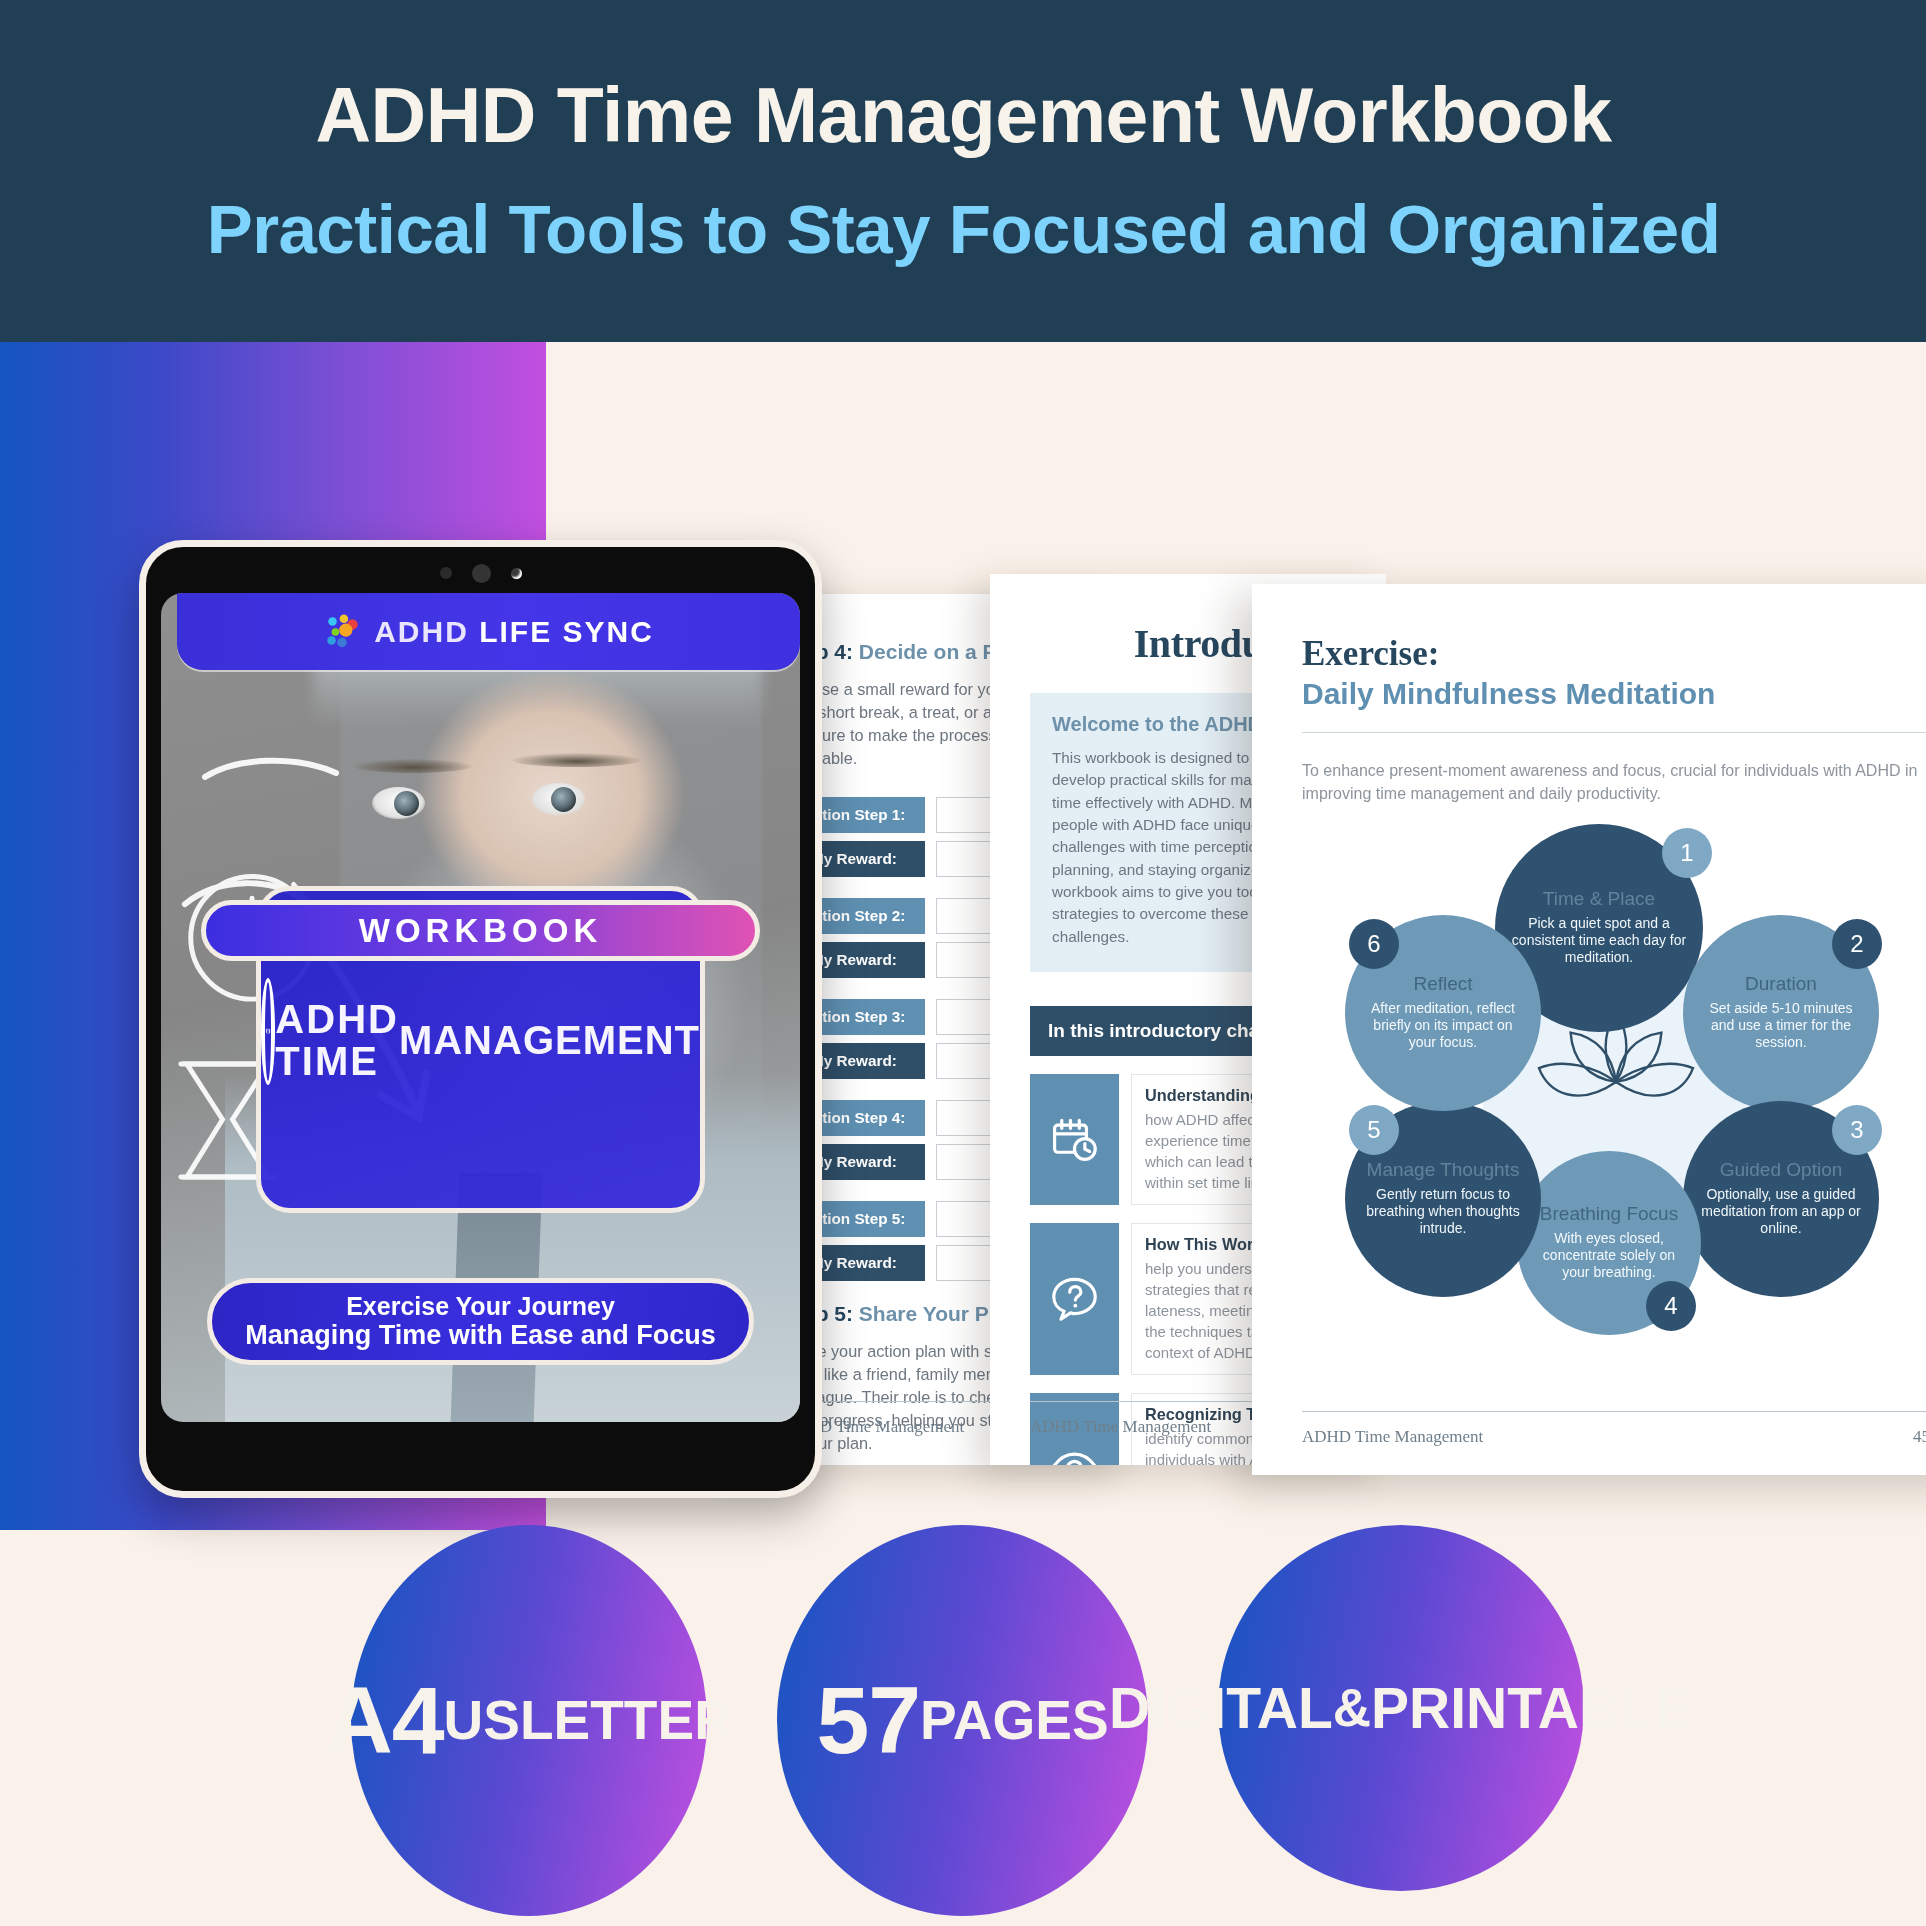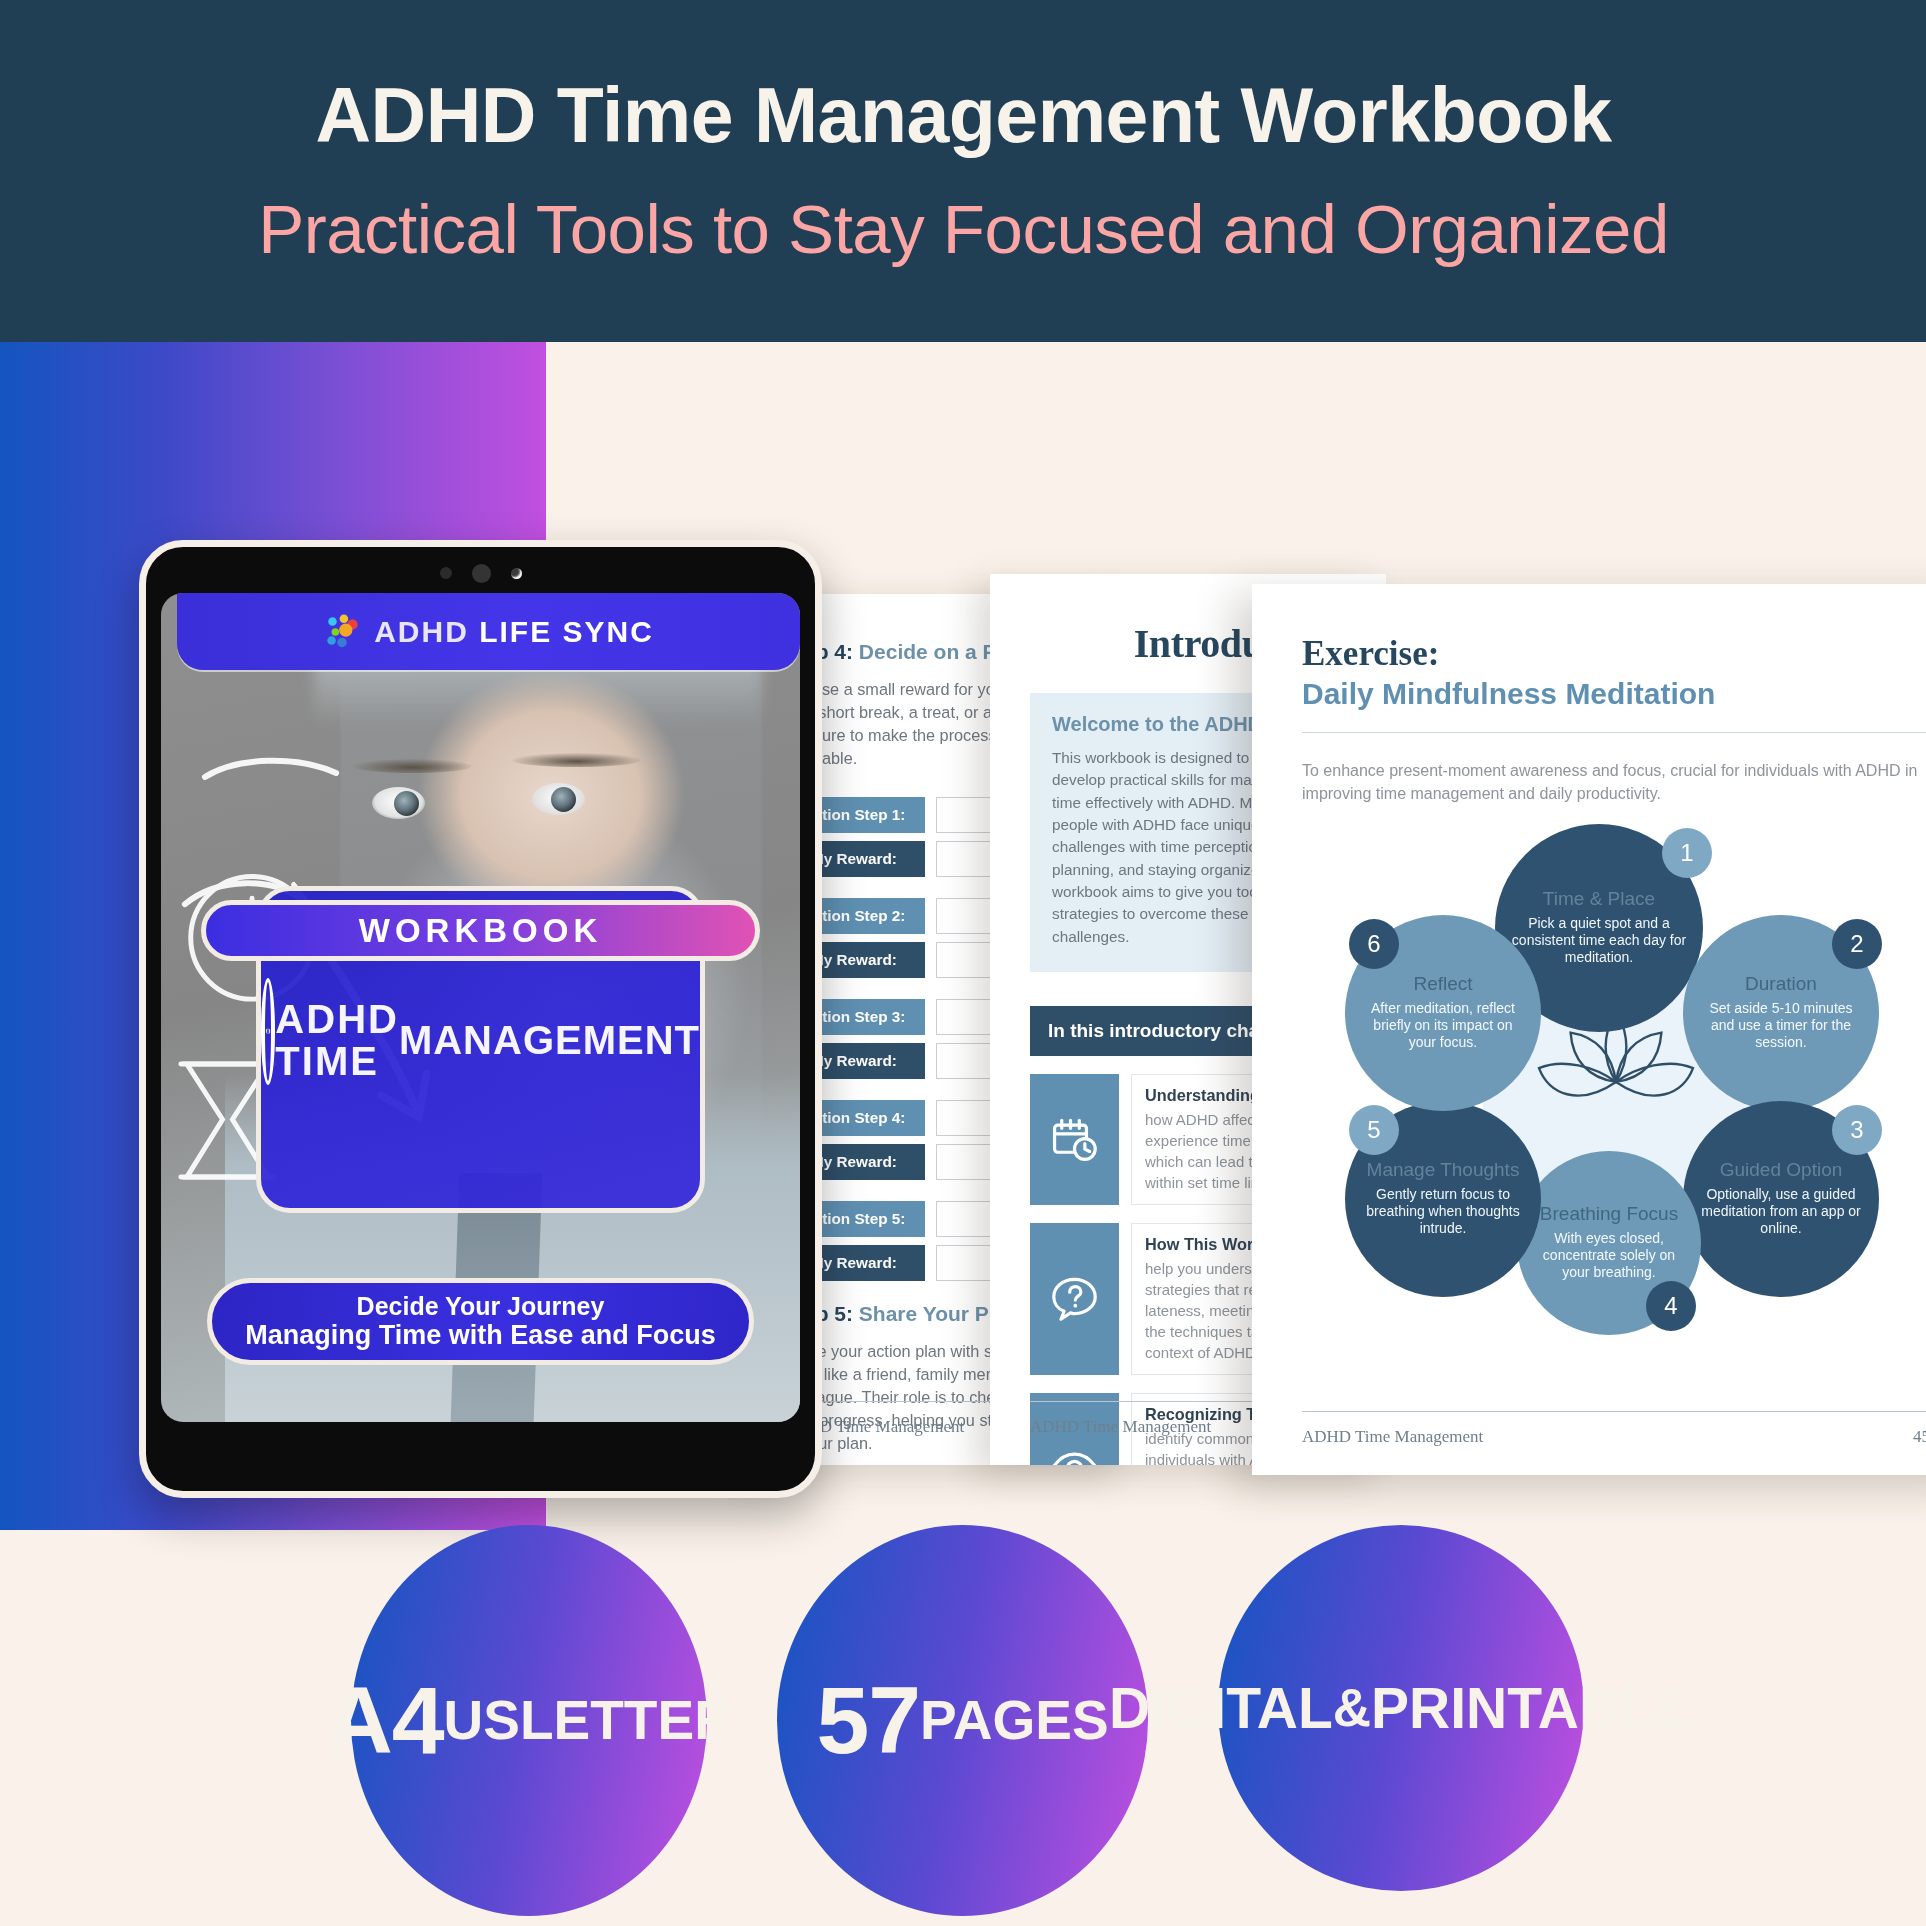--- a/index.html
+++ b/index.html
@@ -20,21 +20,21 @@
     align-items: center; justify-content: center;
     z-index: 40;
   }
   .header-title {
     color: #f7f2ea; font-weight: 700; font-size: 77px;
     letter-spacing: -0.5px; line-height: 1.05;
     text-align: center; white-space: nowrap;
     font-stretch: condensed;
   }
   .header-sub {
-    color: #fca5a5; font-weight: 400; font-size: 69px;
+    color: #7dd3fc; font-weight: 700; font-size: 69px;
     letter-spacing: -0.5px; line-height: 1.05; margin-top: 38px;
     text-align: center; white-space: nowrap;
   }
 
   
   .cream-bg {
     position: absolute; left: 0; top: 342px; width: 1927px; height: 1585px;
     background: #faf2ea;
   }
   .purple-panel {
@@ -503,21 +503,21 @@
         </div>
         <div class="cover-t1">ADHD TIME</div>
         <div class="cover-t2">MANAGEMENT</div>
       </div>
 
       <div class="wb-pill">
         <span>WORKBOOK</span>
       </div>
 
       <div class="tag-pill">
-        <div class="l1">Decide Your Journey</div>
+        <div class="l1">Exercise Your Journey</div>
         <div class="l2">Managing Time with Ease and Focus</div>
       </div>
     </div>
   </div>
 
   <div class="circ c1">
     <div class="big">A4</div>
     <div class="mid-t">US</div>
     <div class="mid-t">LETTER</div>
   </div>

